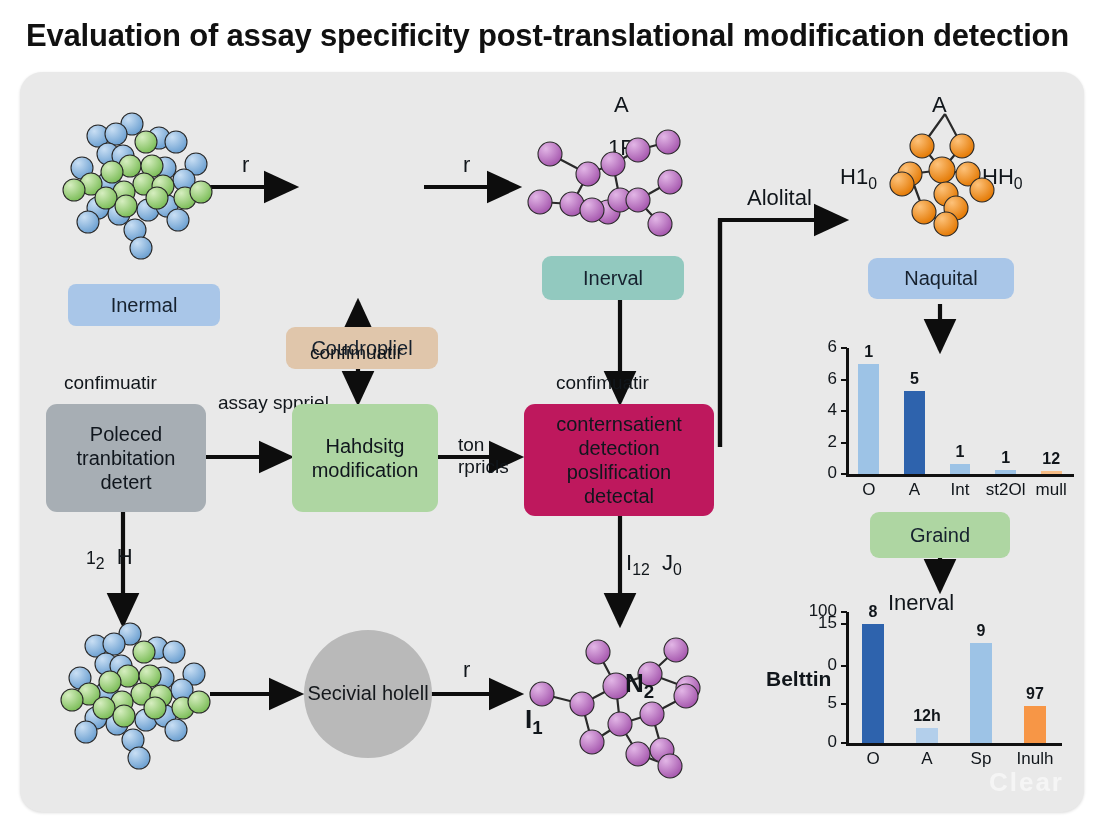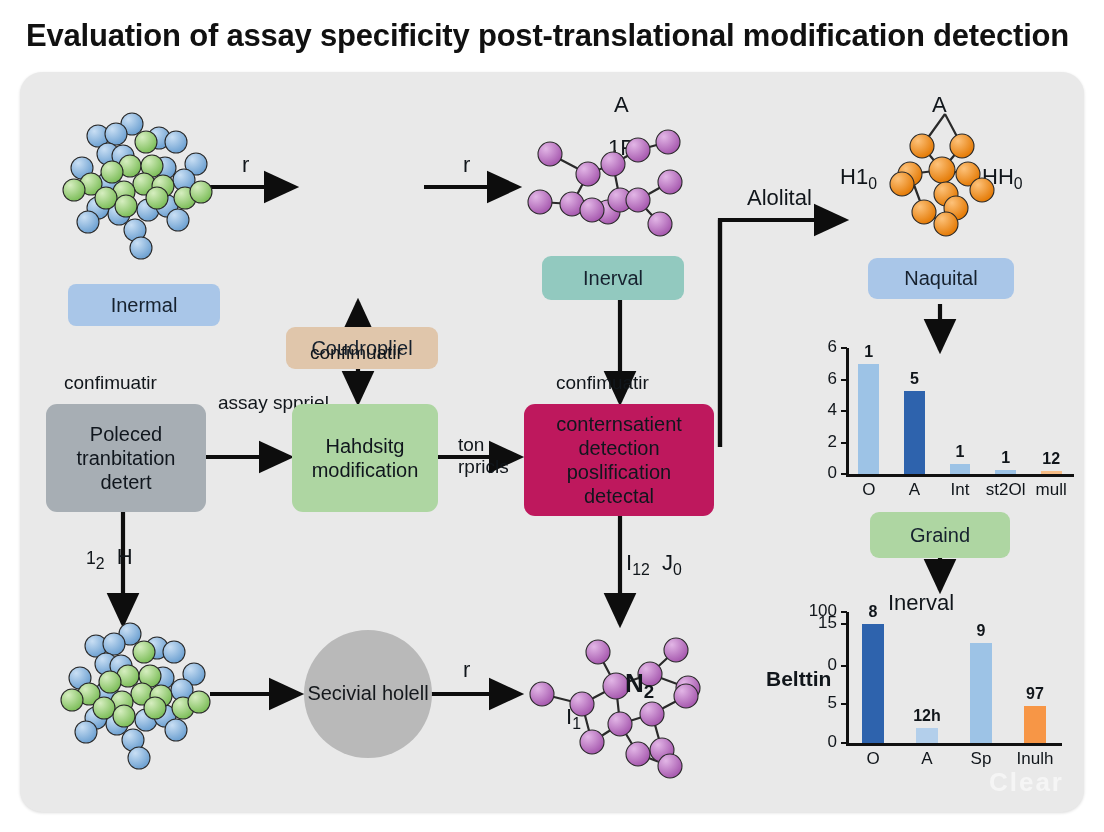--- a/index.html
+++ b/index.html
@@ -365,21 +365,21 @@
         <circle cx="166" cy="64" r="12"></circle>
           <circle cx="72" cy="110" r="12"></circle>
           <circle cx="142" cy="118" r="12"></circle>
         <circle cx="118" cy="122" r="12"></circle>
           <circle cx="150" cy="134" r="12"></circle>
       </g>
     </svg>
     <div class="freetext sub" style="left:588px; top:596px; font-size:26px; font-weight:600;margin-left:17px;">
       <span>N</span><sub>2</sub>
     </div>
-    <div class="freetext sub" style="left:546px; top:632px; font-size:22px; font-weight:400;">
+    <div class="freetext sub" style="left:505px; top:632px; font-size:26px; font-weight:700;">
       <span>I</span><sub>1</sub>
     </div>
 
     <div class="pill green" style="left:850px; top:440px; width:140px; height:46px;">Graind</div>
     <div class="freetext big" style="left:868px; top:518px;">Inerval</div>
 
     <div class="chart" id="chart-top" style="left:792px; top:252px; width:268px; height:180px;">
         <div class="axis" style="left: 34px; top: 24px; width: 2.5px; height: 126px;"></div>
         <div class="axis" style="left: 34px; top: 150px; width: 228px; height: 2.5px;"></div>
         <div class="tick" style="left: 29px; top: 23px;"></div>

